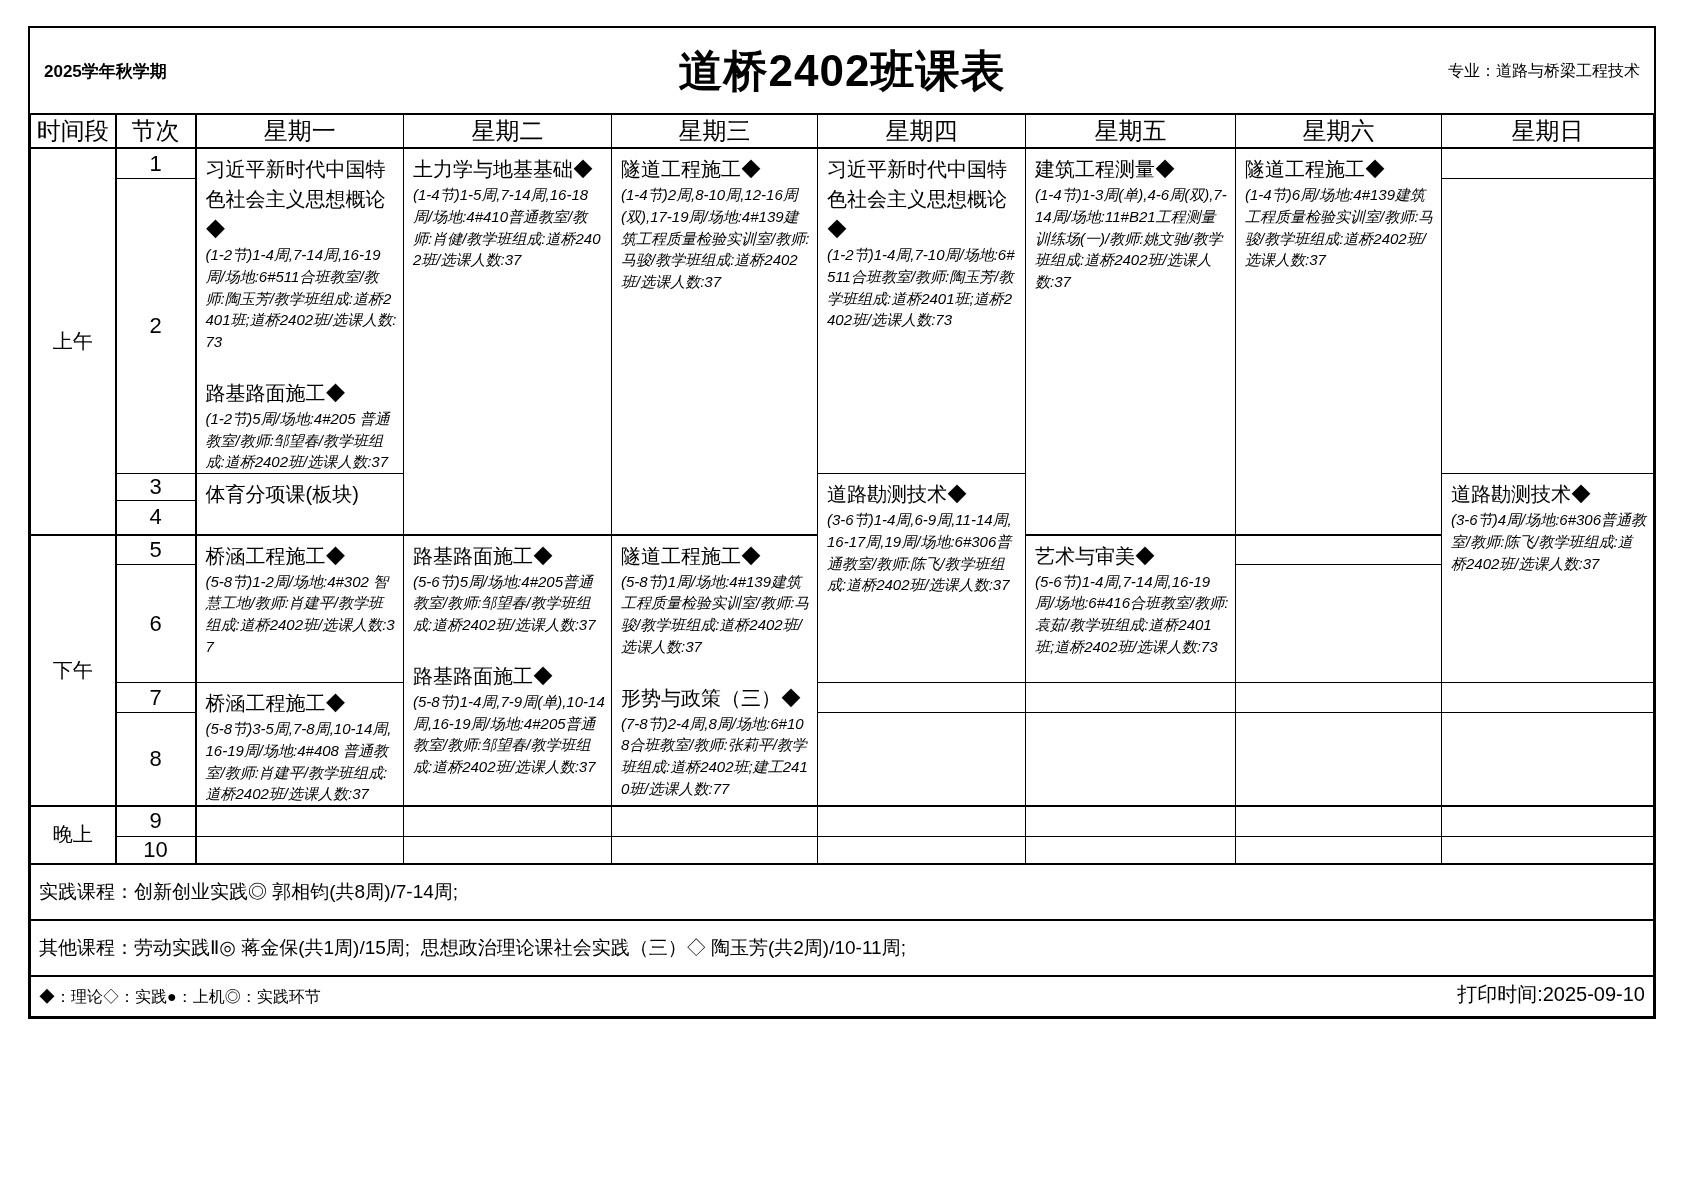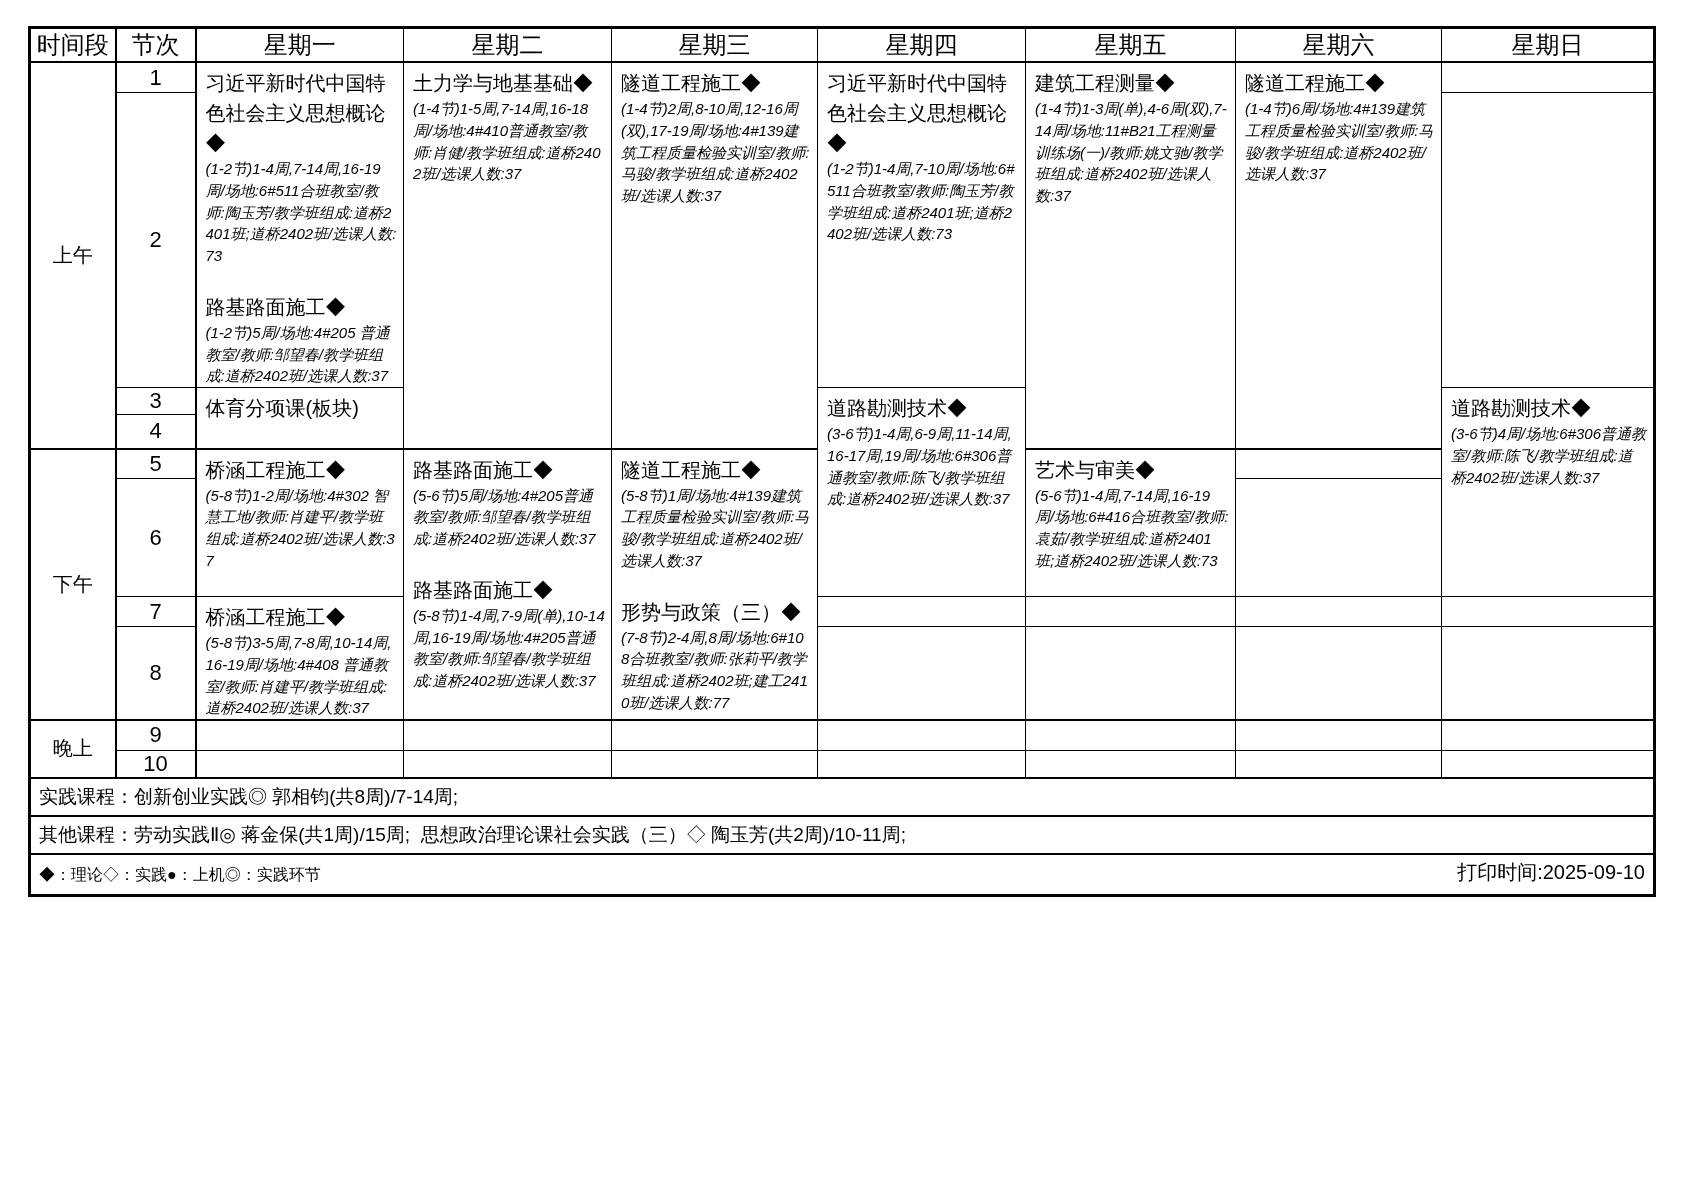--- a/index.html
+++ b/index.html
@@ -67,33 +67,38 @@
   tr.r3  td { height:26px; }
   tr.r4  td { height:34px; }
   tr.r5  td { height:30px; }
   tr.r6  td { height:118px; }
   tr.r7  td { height:30px; }
   tr.r8  td { height:92px; }
   tr.r9  td { height:30px; }
   tr.r10 td { height:26px;margin-top:31px; }
   
   td.foot {
-    padding:5px 8px; font-size:19px; white-space:pre-wrap;
+    padding:14px 8px; font-size:19px; white-space:pre-wrap;
     border-top:2px solid #000;
   }
   tr.legend-row td { padding:4px 8px 8px 8px; border-top:2px solid #000; }
   .legend-flex { display:flex; justify-content:space-between; align-items:flex-end; }
   .legend-text { font-size:16px; }
   .print-time { font-size:20px; }
 </style>
 </head>
 <body>
 
 <div class="sheet">
 
+  <div class="title-bar">
+    <div class="semester">2025学年秋学期</div>
+    <div class="main-title">道桥2402班课表</div>
+    <div class="major">专业：道路与桥梁工程技术</div>
+  </div>
 
   <table>
     <colgroup>
       <col style="width:85px">
         <col style="width:80px">
       <col style="width:208px">
         <col style="width:208px">
         <col style="width:206px">
       <col style="width:208px">
         <col style="width:210px">

